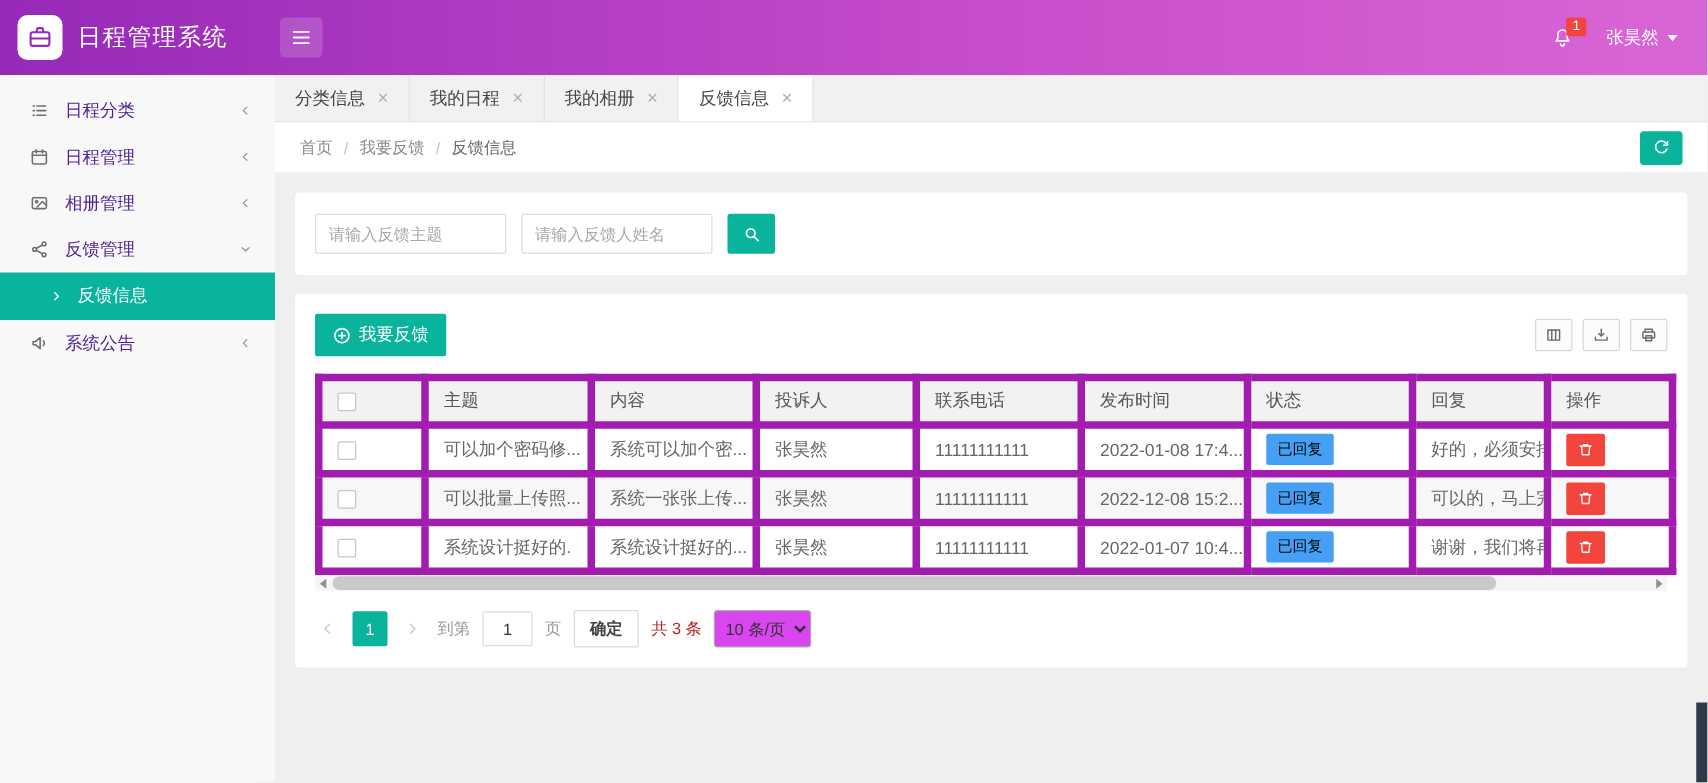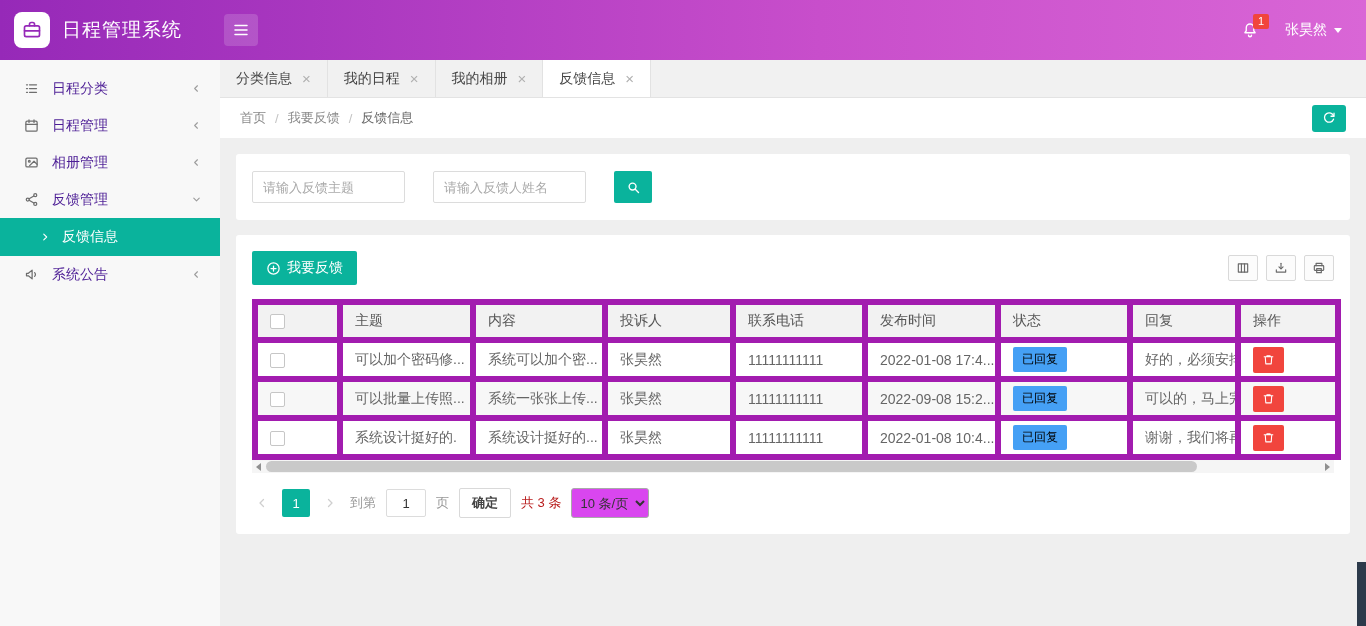--- a/index.html
+++ b/index.html
@@ -53,21 +53,21 @@
   .crumb.last { color:#666; cursor:default; }
   .crumb-sep { font-size:13px; color:#c3c3c3; margin:0 9px; }
   .refresh-btn { margin-left:auto; width:34px; height:27px; background:#0ab39c; border:none;
     border-radius:3px; display:flex; align-items:center; justify-content:center; cursor:pointer; }
   .refresh-btn svg { width:14px; height:14px; stroke:#fff; }
 
   
   .content { position:absolute; top:138px; left:220px; right:0; bottom:0; background:#efefef;
     padding:16px; overflow:hidden; }
   .card { background:#fff; border-radius:3px; }
-  .search-card { padding:17px 16px; display:flex; align-items:center; gap:28px; margin-bottom:15px; }
+  .search-card { padding:17px 16px; display:flex; align-items:center; gap:12px; margin-bottom:15px; }
   .text-input { width:153px; height:32px; border:1px solid #dcdcdc; border-radius:2px;
     padding:0 10px; font-size:13px; color:#333; outline:none; }
   .text-input::placeholder { color:#a9a9a9; }
   .search-btn { width:38px; height:32px; background:#0ab39c; border:none; border-radius:2px;
     display:flex; align-items:center; justify-content:center; cursor:pointer; }
   .search-btn svg { width:15px; height:15px; stroke:#fff; }
 
   .table-card { padding:16px; }
   .toolbar { display:flex; align-items:center; margin-bottom:14px; }
   .add-btn { height:34px; background:#0ab39c; color:#fff; border:none; border-radius:2px;
@@ -339,38 +339,38 @@
               </svg>
             </button>
           </td>
         </tr>
         <tr>
           <td><span class="checkbox"></span></td>
           <td>可以批量上传照...</td>
           <td>系统一张张上传...</td>
           <td>张昊然</td>
           <td>11111111111</td>
-          <td>2022-09-08 15:2...</td>
+          <td>2022-12-08 15:2...</td>
           <td><span class="status-badge">已回复</span></td>
           <td>可以的，马上完...</td>
           <td>
             <button class="del-btn">
               <svg viewBox="0 0 24 24" stroke-width="2">
                 <path d="M4 7h16M9 7V5h6v2M6 7l1 13h10l1-13"></path>
               </svg>
             </button>
           </td>
         </tr>
         <tr>
           <td><span class="checkbox"></span></td>
           <td>系统设计挺好的.</td>
           <td>系统设计挺好的...</td>
           <td>张昊然</td>
           <td>11111111111</td>
-          <td>2022-01-08 10:4...</td>
+          <td>2022-01-07 10:4...</td>
           <td><span class="status-badge">已回复</span></td>
           <td>谢谢，我们将再...</td>
           <td>
             <button class="del-btn">
               <svg viewBox="0 0 24 24" stroke-width="2">
                 <path d="M4 7h16M9 7V5h6v2M6 7l1 13h10l1-13"></path>
               </svg>
             </button>
           </td>
         </tr>

